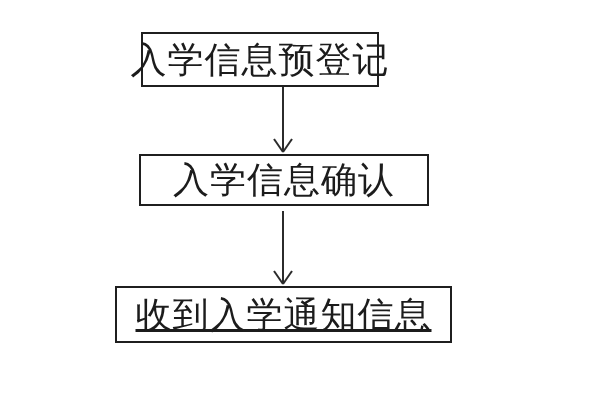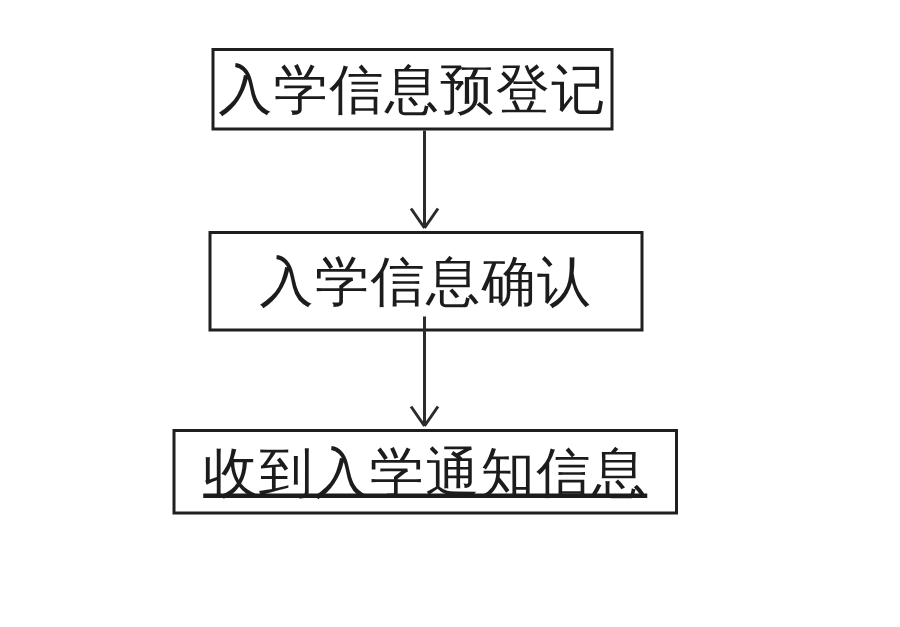--- a/index.html
+++ b/index.html
@@ -22,22 +22,22 @@
     background: #ffffff;
     color: #1c1c1c;
     display: flex;
     align-items: center;
     justify-content: center;
     font-size: 36px;
     line-height: 1;
     letter-spacing: 1px;
     white-space: nowrap;
   }
-  #node-1 { left: 141px; top: 32px;  width: 268px; height: 55px; }
-  #node-2 { left: 139px; top: 154px; width: 290px; height: 67px; }
+  #node-1 { left: 141px; top: 32px;  width: 238px; height: 55px; }
+  #node-2 { left: 139px; top: 154px; width: 290px; height: 52px; }
   #node-3 { left: 115px; top: 286px; width: 337px; height: 57px; text-decoration: underline; }
   .flow-arrow {
     position: absolute;
     overflow: visible;
   }
   #arrow-1 { left: 271px; top: 87px;  }
   #arrow-2 { left: 271px; top: 211px; }
   .flow-arrow line {
     stroke: #2b2b2b;
     stroke-width: 2;

